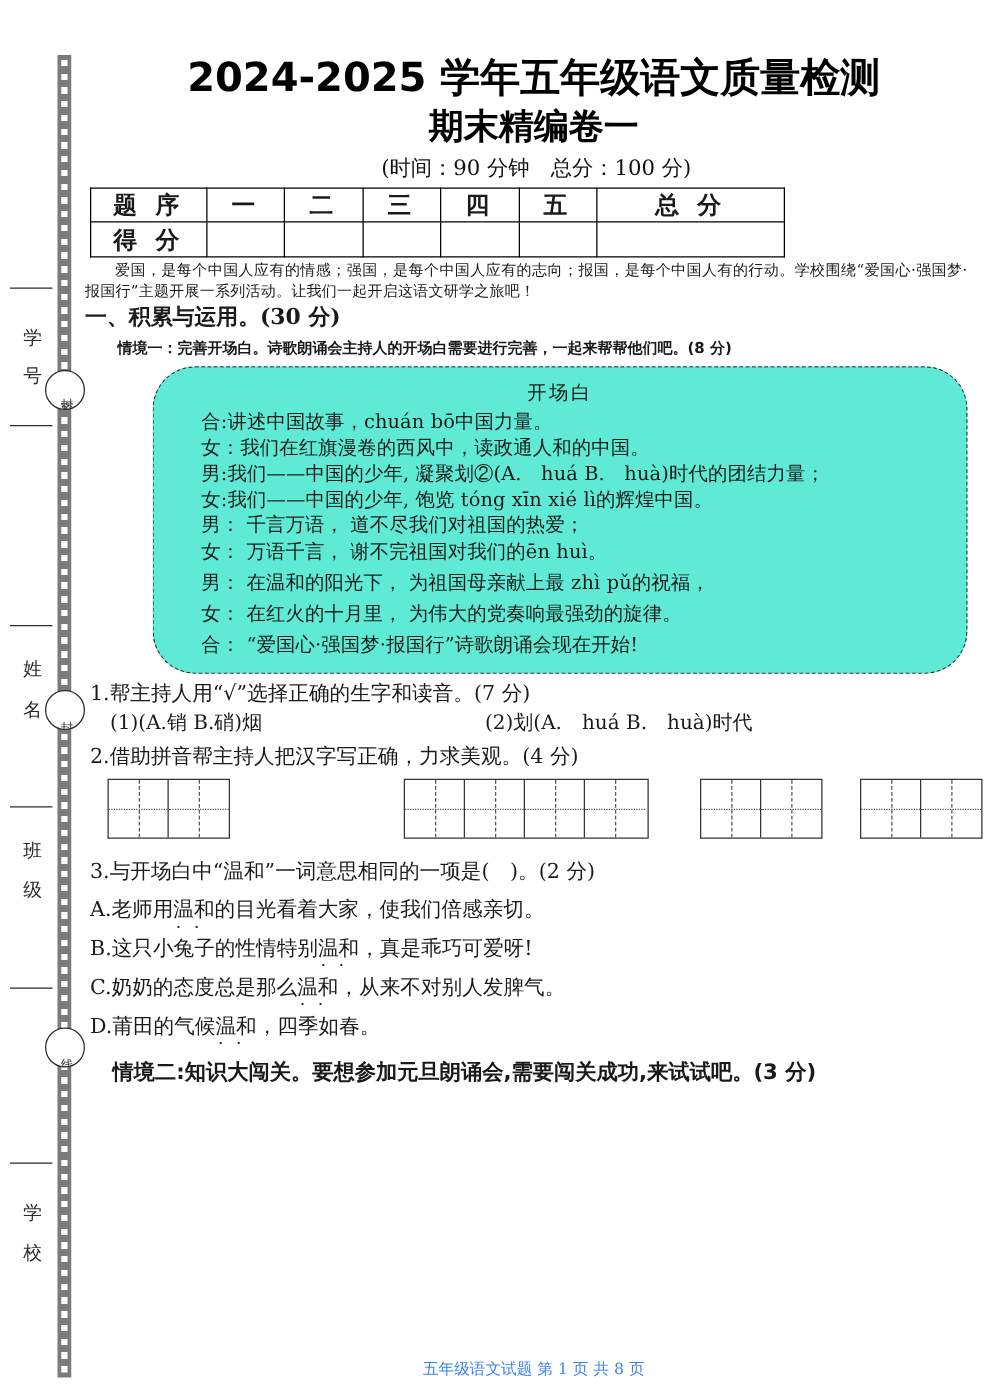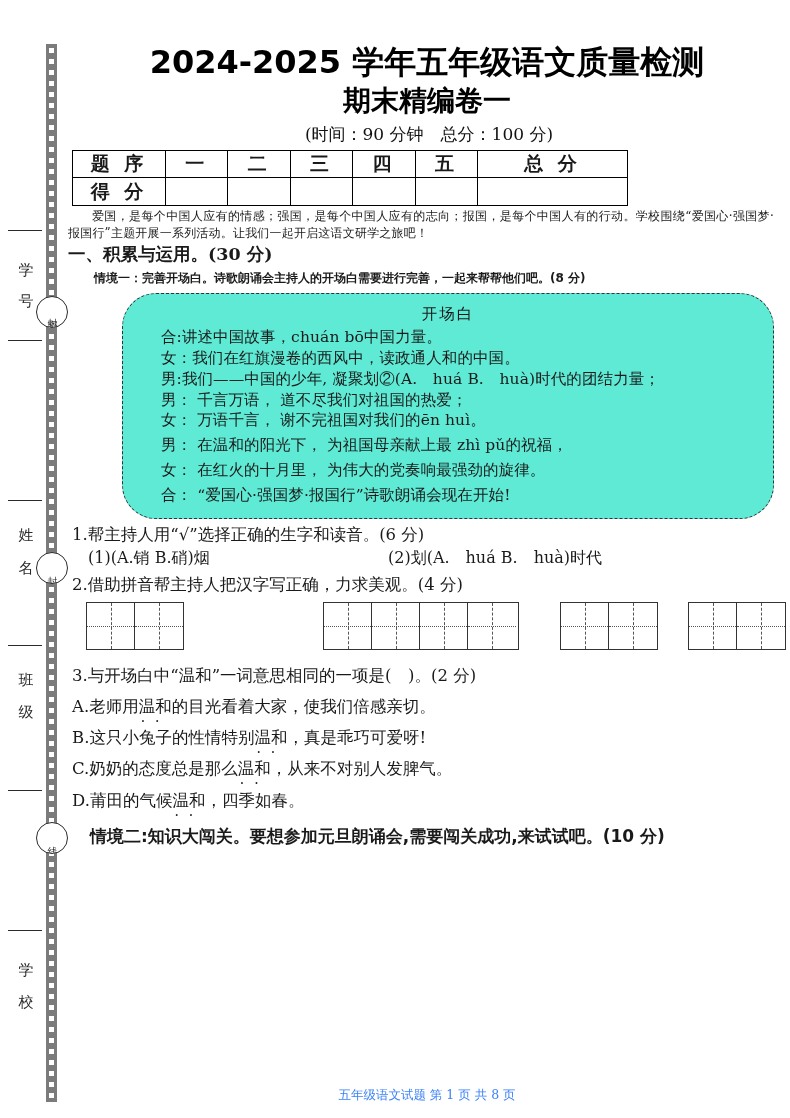--- a/index.html
+++ b/index.html
@@ -346,28 +346,29 @@
     <span>一、积累与运用。</span><span class="pts">(30 分)</span>
   </div>
 
   <div class="scenario-head">情境一：完善开场白。诗歌朗诵会主持人的开场白需要进行完善，一起来帮帮他们吧。(8 分)</div>
 
   <div id="dialogue-box">
     <div id="dialogue-title">开场白</div>
     <div class="dlg-line">合:讲述中国故事，chuán bō中国力量。</div>
     <div class="dlg-line">女：我们在红旗漫卷的西风中，读政通人和的中国。</div>
     <div class="dlg-line">男:我们——中国的少年, 凝聚划②(A.　huá B.　huà)时代的团结力量；</div>
+    <div class="dlg-line">女:我们——中国的少年, 饱览 tóng xīn xié lì的辉煌中国。</div>
     <div class="dlg-line">男： 千言万语， 道不尽我们对祖国的热爱；</div>
     <div class="dlg-line">女： 万语千言， 谢不完祖国对我们的ēn huì。</div>
     <div class="dlg-line sp">男： 在温和的阳光下， 为祖国母亲献上最 zhì pǔ的祝福，</div>
     <div class="dlg-line sp">女： 在红火的十月里， 为伟大的党奏响最强劲的旋律。</div>
     <div class="dlg-line sp">合： “爱国心·强国梦·报国行”诗歌朗诵会现在开始!</div>
   </div>
 
-  <div class="q-line">1.帮主持人用“√”选择正确的生字和读音。(6 分)</div>
+  <div class="q-line">1.帮主持人用“√”选择正确的生字和读音。(7 分)</div>
   <div class="q-sub">
     <span class="a">(1)(A.销 B.硝)烟</span>
     <span>(2)划(A.　huá B.　huà)时代</span>
   </div>
 
   <div class="q-line">2.借助拼音帮主持人把汉字写正确，力求美观。(4 分)</div>
 
   <div id="char-grid-row">
     <div class="char-grid" style="left:8px;width:98px;">
       <div class="char-cell"></div>
@@ -397,16 +398,16 @@
   <div class="opt-line">
     <span>B.</span><span>这只小兔子的性情特别</span><span class="emph-dot">温和</span><span>，真是乖巧可爱呀!</span>
   </div>
   <div class="opt-line">
     <span>C.</span><span>奶奶的态度总是那么</span><span class="emph-dot">温和</span><span>，从来不对别人发脾气。</span>
   </div>
   <div class="opt-line">
     <span>D.</span><span>莆田的气候</span><span class="emph-dot">温和</span><span>，四季如春。</span>
   </div>
 
-  <div class="scenario-head2">情境二:知识大闯关。要想参加元旦朗诵会,需要闯关成功,来试试吧。(10 分)</div>
+  <div class="scenario-head2">情境二:知识大闯关。要想参加元旦朗诵会,需要闯关成功,来试试吧。(3 分)</div>
 
   <div id="page-footer">五年级语文试题  第 1 页  共 8 页</div>
 </div>
 
 </body></html>

